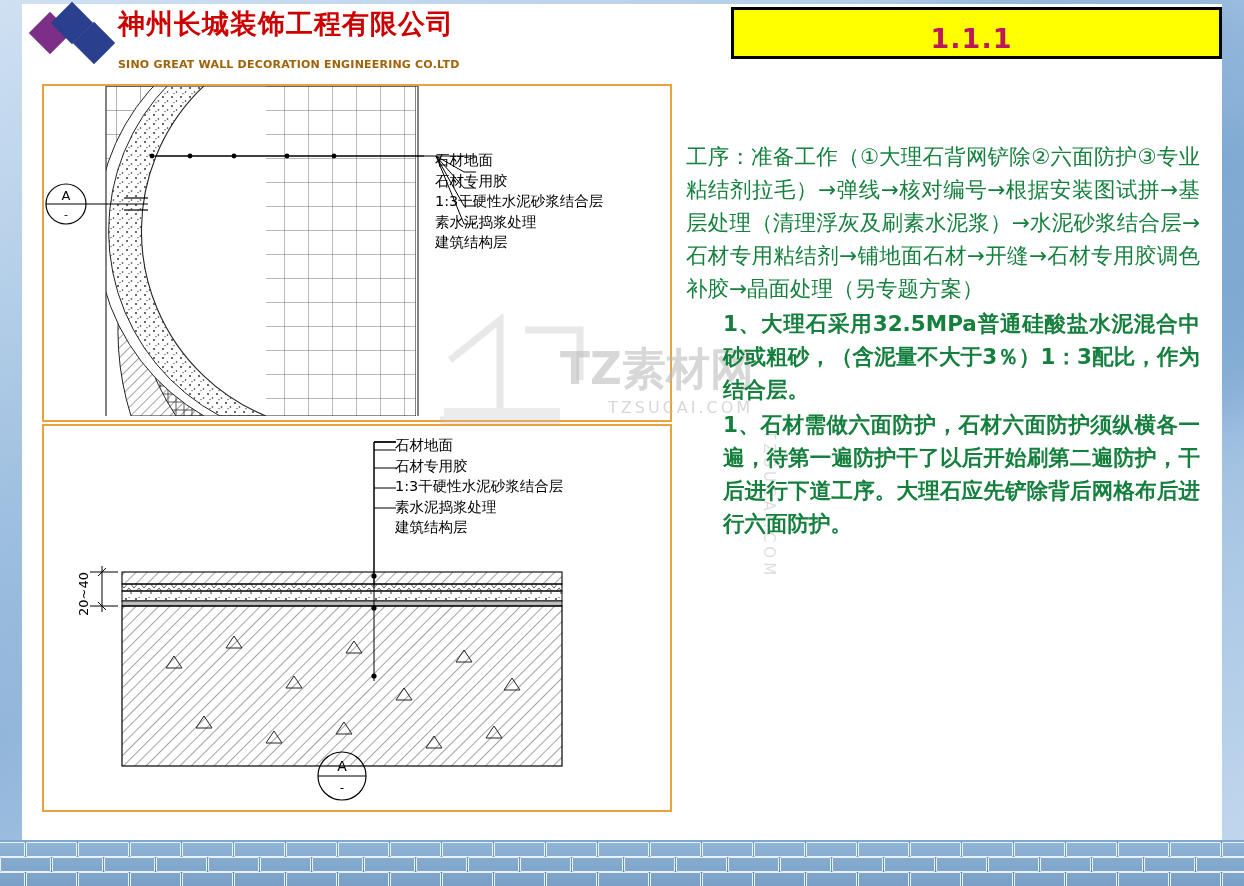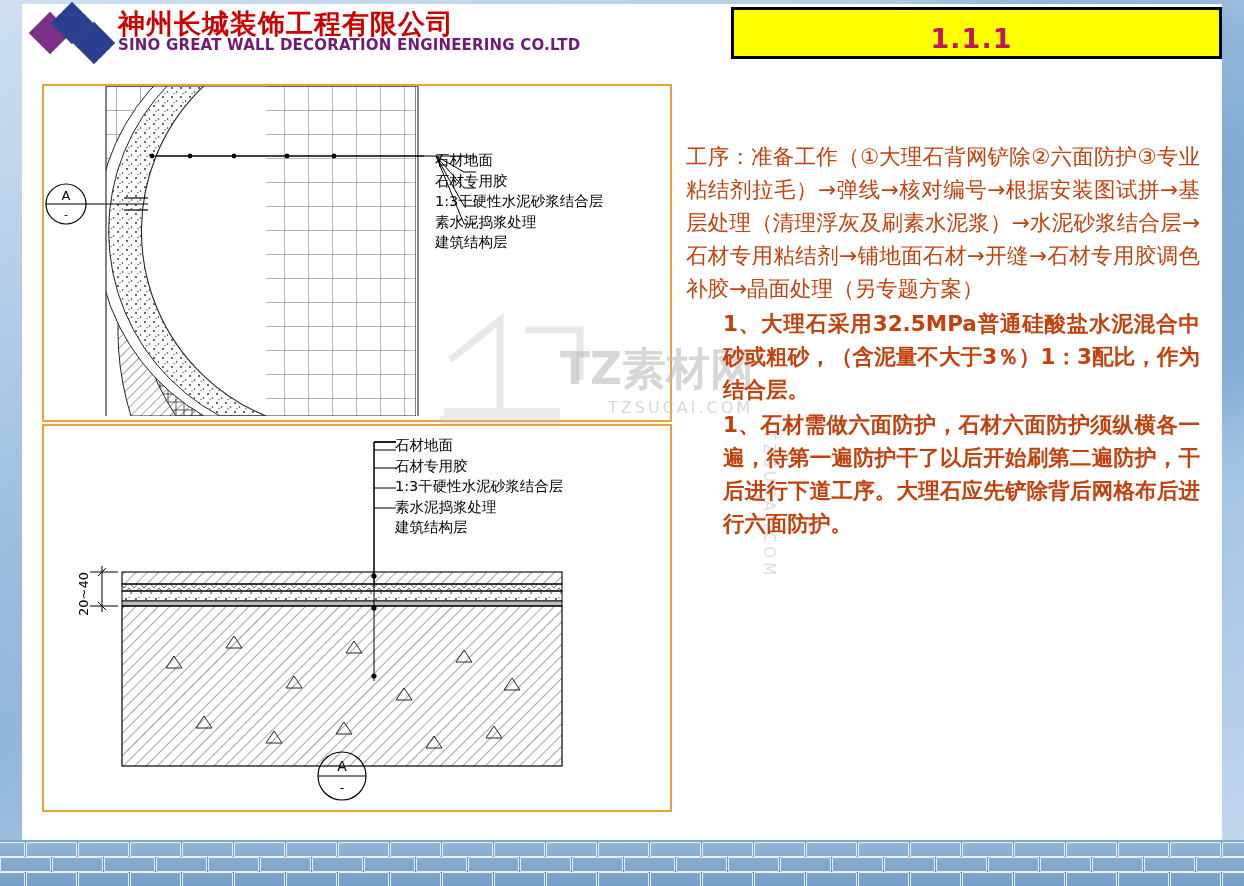--- a/index.html
+++ b/index.html
@@ -29,37 +29,37 @@
   .brick{position:absolute;height:13px;border:1px solid #e9f1f8;background:rgba(255,255,255,.18);border-radius:1px;}
 
   
   .logo{position:absolute;left:35px;top:6px;width:92px;height:52px;}
   .dia{position:absolute;width:30px;height:30px;transform:rotate(45deg);}
   .dia.p{background:#7b2f86;}
   .dia.b{background:#2b3f8f;}
 
   .cn-title{position:absolute;left:118px;top:6px;font-size:27px;font-weight:bold;color:#cc0000;
     font-family:"DejaVu Sans","Liberation Sans",sans-serif;letter-spacing:1px;}
-  .en-title{position:absolute;left:118px;top:36px;font-size:15px;font-weight:bold;color:#701a75;letter-spacing:.2px;}
+  .en-title{position:absolute;left:118px;top:58px;font-size:11px;font-weight:bold;color:#a16207;letter-spacing:.2px;}
 
   
   .title-box{position:absolute;left:731px;top:7px;width:485px;height:46px;background:#ffff00;
     border:3px solid #000;display:flex;align-items:center;justify-content:center;}
   .title-box span{font-size:27px;font-weight:bold;color:#be185d;letter-spacing:1px;margin-top:10px;}
 
   
   .frame{position:absolute;border:2px solid #e8a33d;background:#fff;overflow:hidden;}
   .f-top{left:42px;top:84px;width:626px;height:334px;}
   .f-bot{left:42px;top:424px;width:626px;height:384px;}
 
   svg{display:block;}
 
   
   .text-col{position:absolute;left:686px;top:140px;width:514px;}
-  .para{font-size:21.5px;line-height:33px;color:#c2410c;margin:0 0 2px 0;text-align:justify;}
+  .para{font-size:21.5px;line-height:33px;color:#15803d;margin:0 0 2px 0;text-align:justify;}
   .hl{font-weight:bold;margin-left:37px;}
 
   
   .wm{position:absolute;left:430px;top:300px;width:420px;height:140px;opacity:.30;pointer-events:none;}
   .wm-text{position:absolute;left:560px;top:340px;font-size:44px;color:#b8b8b8;opacity:.55;font-weight:bold;}
   .wm-sub{position:absolute;left:608px;top:398px;font-size:16px;color:#bdbdbd;opacity:.6;letter-spacing:3px;}
   .wm-vert{position:absolute;left:760px;top:430px;font-size:15px;color:#c3c3c3;opacity:.55;letter-spacing:4px;
     writing-mode:vertical-rl;}
 </style>
 </head>

